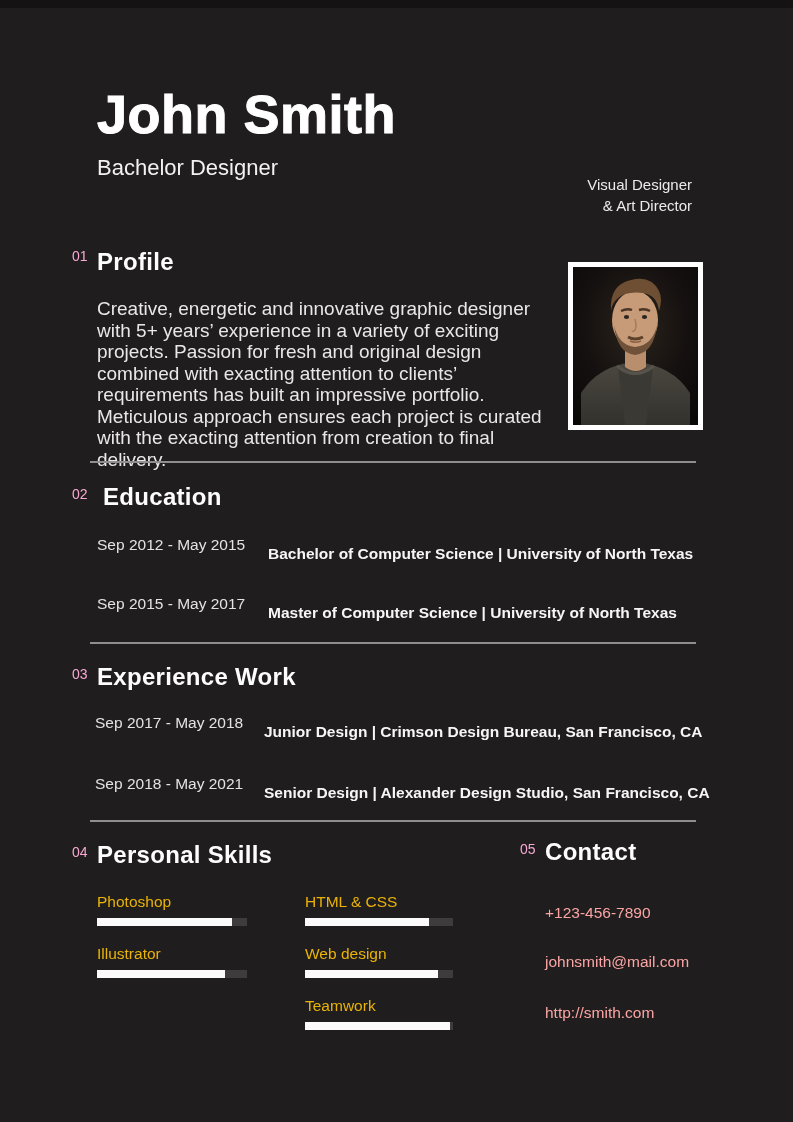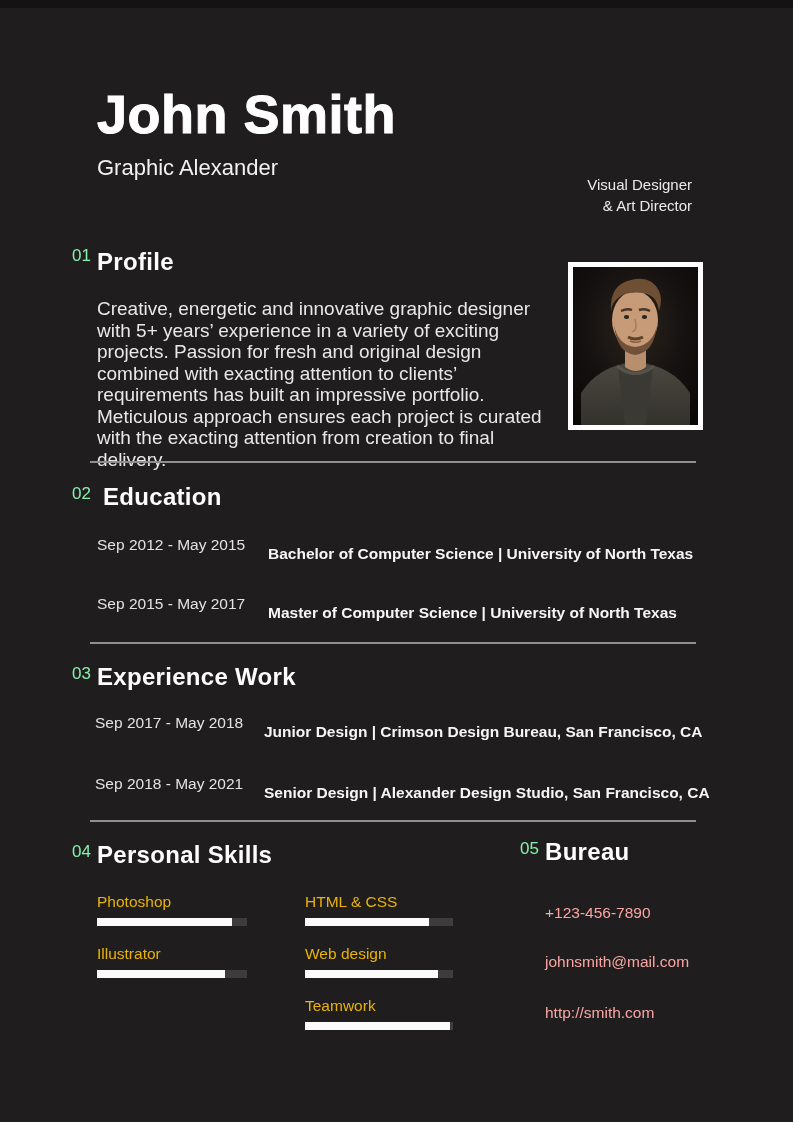--- a/index.html
+++ b/index.html
@@ -26,21 +26,21 @@
     left:97px;top:146px;
     font-size:22px;font-weight:normal;line-height:28px;color:#f3f2f2;
   }
   .role{
     right:101px;top:166px;
     text-align:right;font-size:15px;line-height:21px;color:#eceaea;
   }
 
   
   .sec-num{
-    font-size:17px;line-height:16px;color:#86efac;font-weight:normal;
+    font-size:14px;line-height:16px;color:#f9a8d4;font-weight:normal;
   }
   .sec-head{
     font-size:24px;line-height:30px;font-weight:bold;color:#fdfdfd;letter-spacing:0.3px;
   }
 
   
   .profile-text{
     left:97px;top:290px;width:446px;
     font-size:19px;line-height:21.5px;color:#e9e7e7;
   }
@@ -88,21 +88,21 @@
     left:545px;font-size:15.5px;line-height:19px;color:#fca5a5;
     text-decoration:none;display:block;
   }
 </style>
 </head>
 <body>
 
 <div class="page">
 
   <div class="abs name">John Smith</div>
-  <div class="abs subtitle">Graphic Alexander</div>
+  <div class="abs subtitle">Bachelor Designer</div>
   <div class="abs role">
     <div>Visual Designer</div>
     <div>&amp; Art Director</div>
   </div>
 
   <div class="abs sec-num" style="left:72px;top:240px;">01</div>
   <div class="abs sec-head" style="left:97px;top:239px;">Profile</div>
   <div class="abs profile-text">Creative, energetic and innovative graphic designer with 5+ years’ experience in a variety of exciting projects. Passion for fresh and original design combined with exacting attention to clients’ requirements has built an impressive portfolio. Meticulous approach ensures each project is curated with the exacting attention from creation to final delivery.</div>
 
   <div class="abs photo" aria-label="Portrait photo of a young man with short brown hair and beard wearing a dark knit sweater on a black background">
@@ -203,19 +203,19 @@
       </div>
   </div>
   <div class="abs skill col2" style="left:305px;top:988px;">
     <div class="lbl">Teamwork</div>
     <div class="track">
         <div class="fill" style="width: 98%;"></div>
       </div>
   </div>
 
   <div class="abs sec-num" style="left:520px;top:833px;">05</div>
-  <div class="abs sec-head" style="left:545px;top:829px;">Bureau</div>
+  <div class="abs sec-head" style="left:545px;top:829px;">Contact</div>
 
   <a class="abs contact-item" style="top:895px;" href="#">+123-456-7890</a>
   <a class="abs contact-item" style="top:944px;" href="#">johnsmith@mail.com</a>
   <a class="abs contact-item" style="top:995px;" href="#">http://smith.com</a>
 
 </div>
 
 </body></html>

